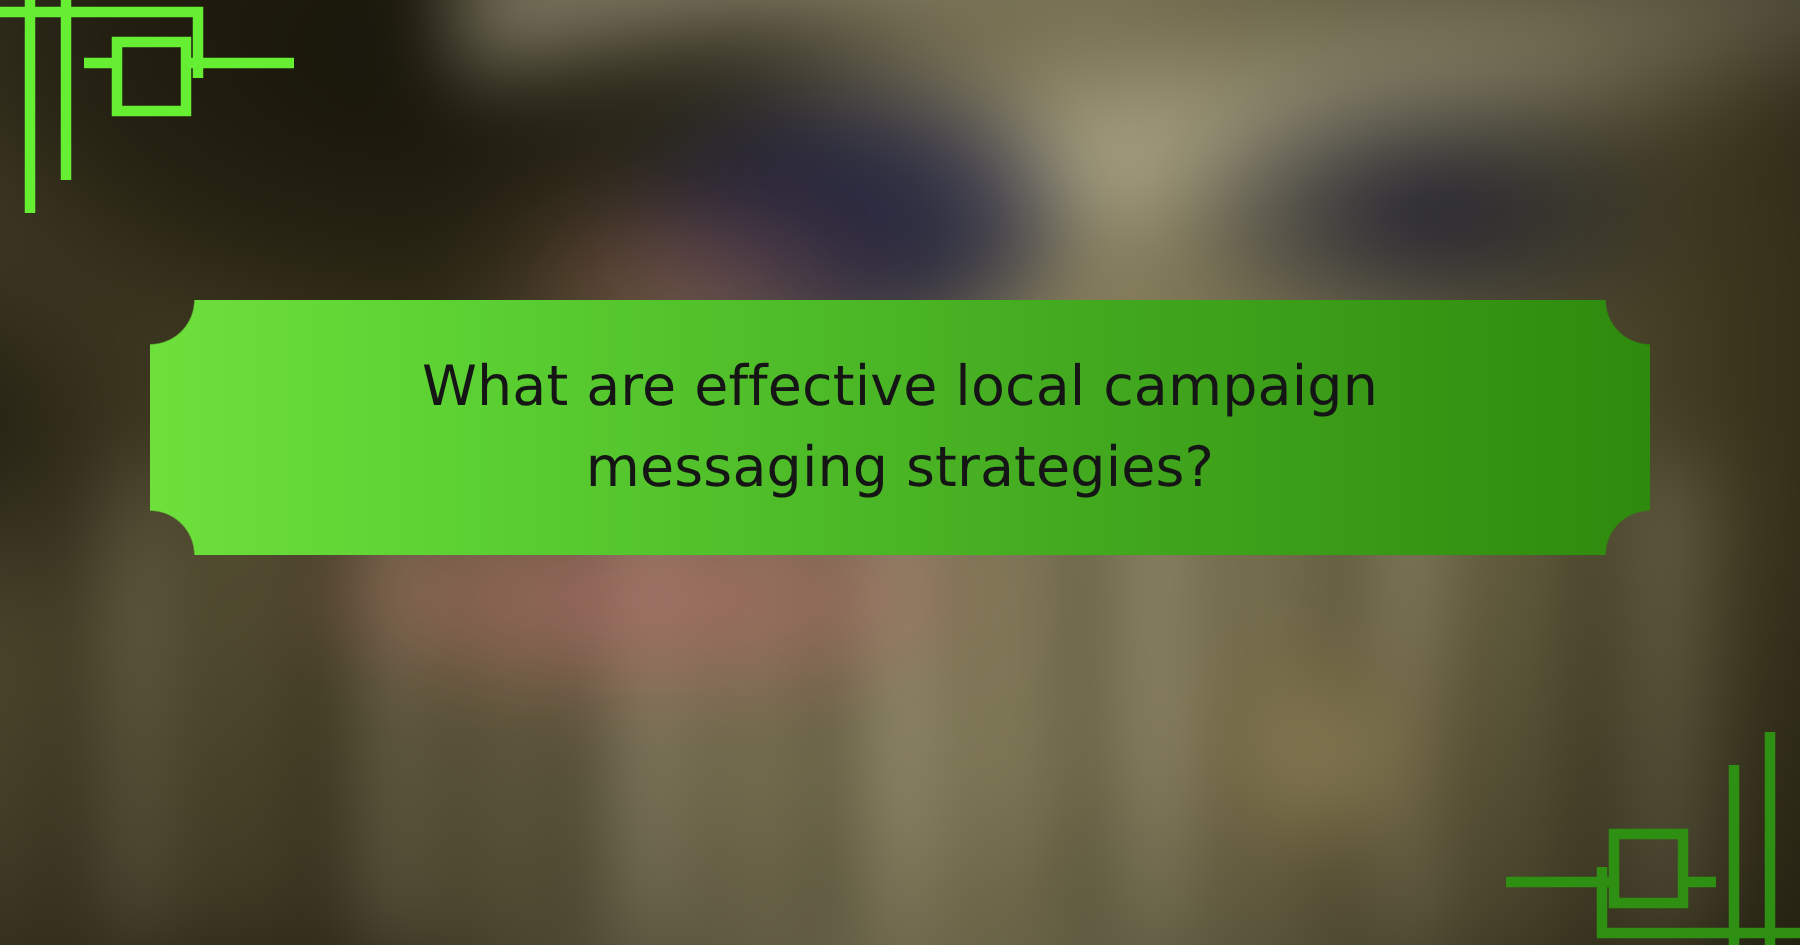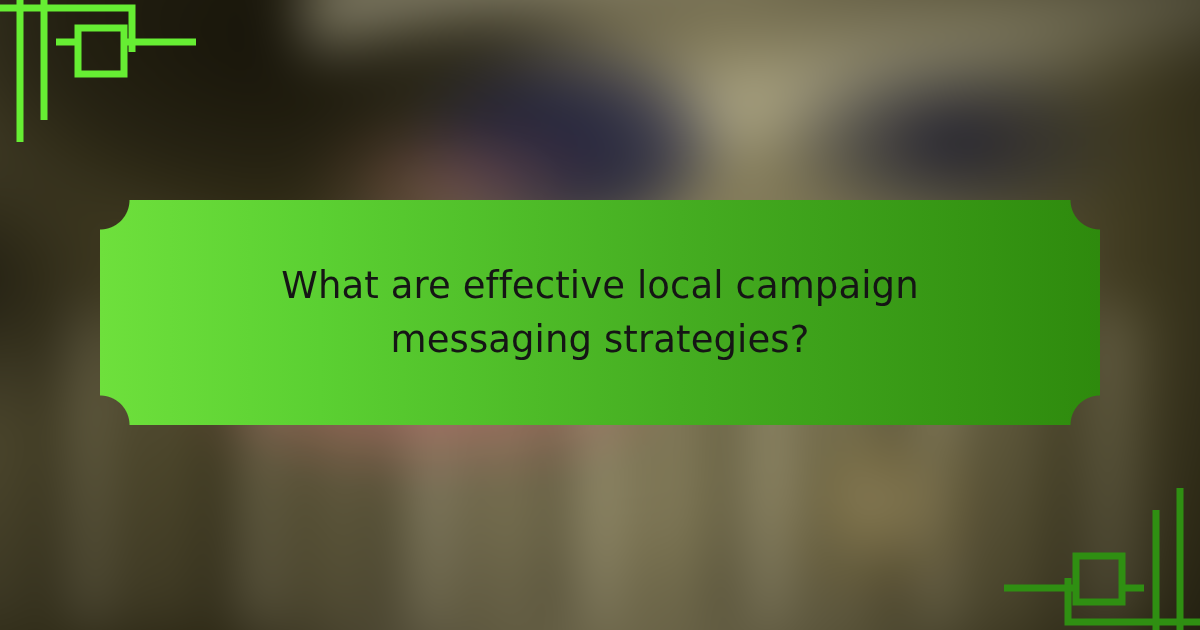--- a/index.html
+++ b/index.html
@@ -121,21 +121,21 @@
 
   
   .corner-deco { position:absolute; }
   .deco-tl { left:0; top:0; width:200px; height:200px; }
   .deco-br { right:0; bottom:0; width:200px; height:200px; }
 
   
   .banner {
     position:absolute;
     left:100px; top:200px;
-    width:1000px; height:225px;
+    width:1000px; height:170px;
     display:flex; align-items:center; justify-content:center;
     padding:0 52px;
   }
   .banner-bg {
     position:absolute; inset:0;
     background:linear-gradient(90deg, #6ee03c 0%, #5bd032 22%, #45ad21 58%, #2e8a0d 100%);
     -webkit-mask-image:
       radial-gradient(circle 30px at 0 0, transparent 29px, #000 30px),
       radial-gradient(circle 30px at 100% 0, transparent 29px, #000 30px),
       radial-gradient(circle 30px at 0 100%, transparent 29px, #000 30px),

